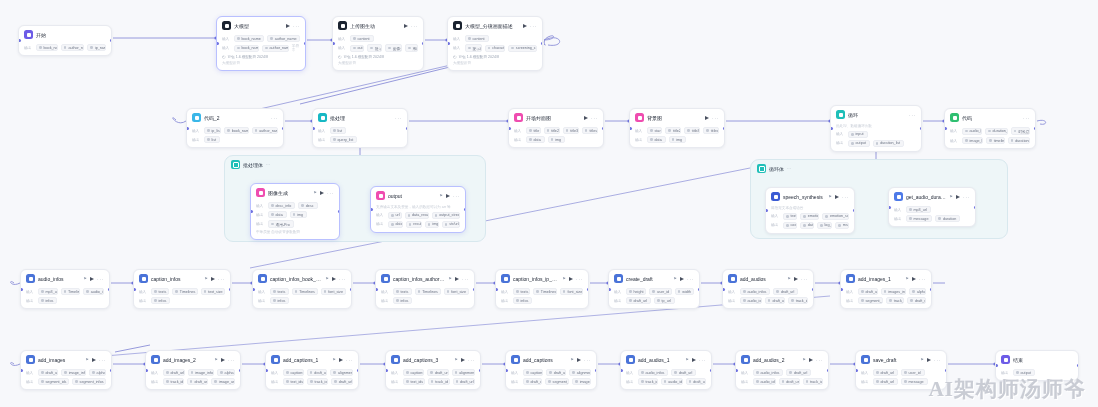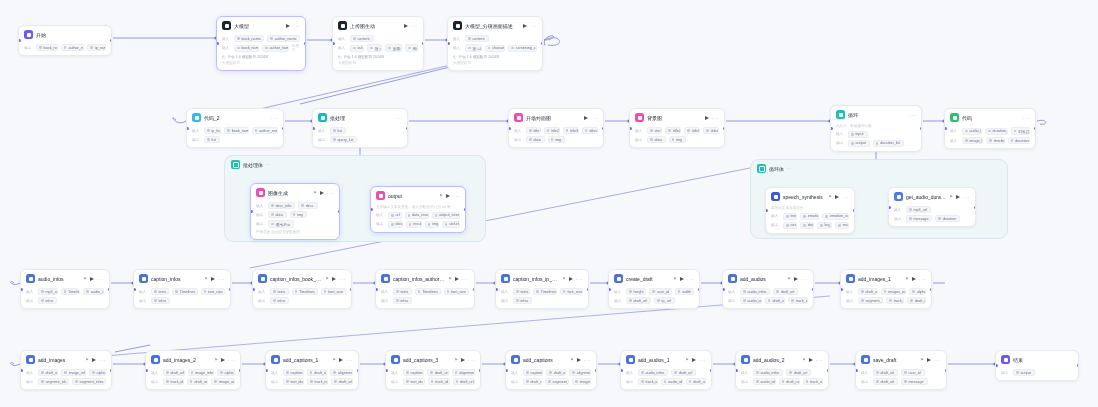--- a/index.html
+++ b/index.html
@@ -984,13 +984,14 @@
           <div class="nrow">
             <span class="rlab">输出</span>
             <span class="chip">output</span>
           </div>
         </div>
         <span class="port l"></span>
         <span class="port r"></span>
       </div>
     </div>
 
+  <div class="watermark">AI架构师汤师爷</div>
 </div>
 
 </body></html>

